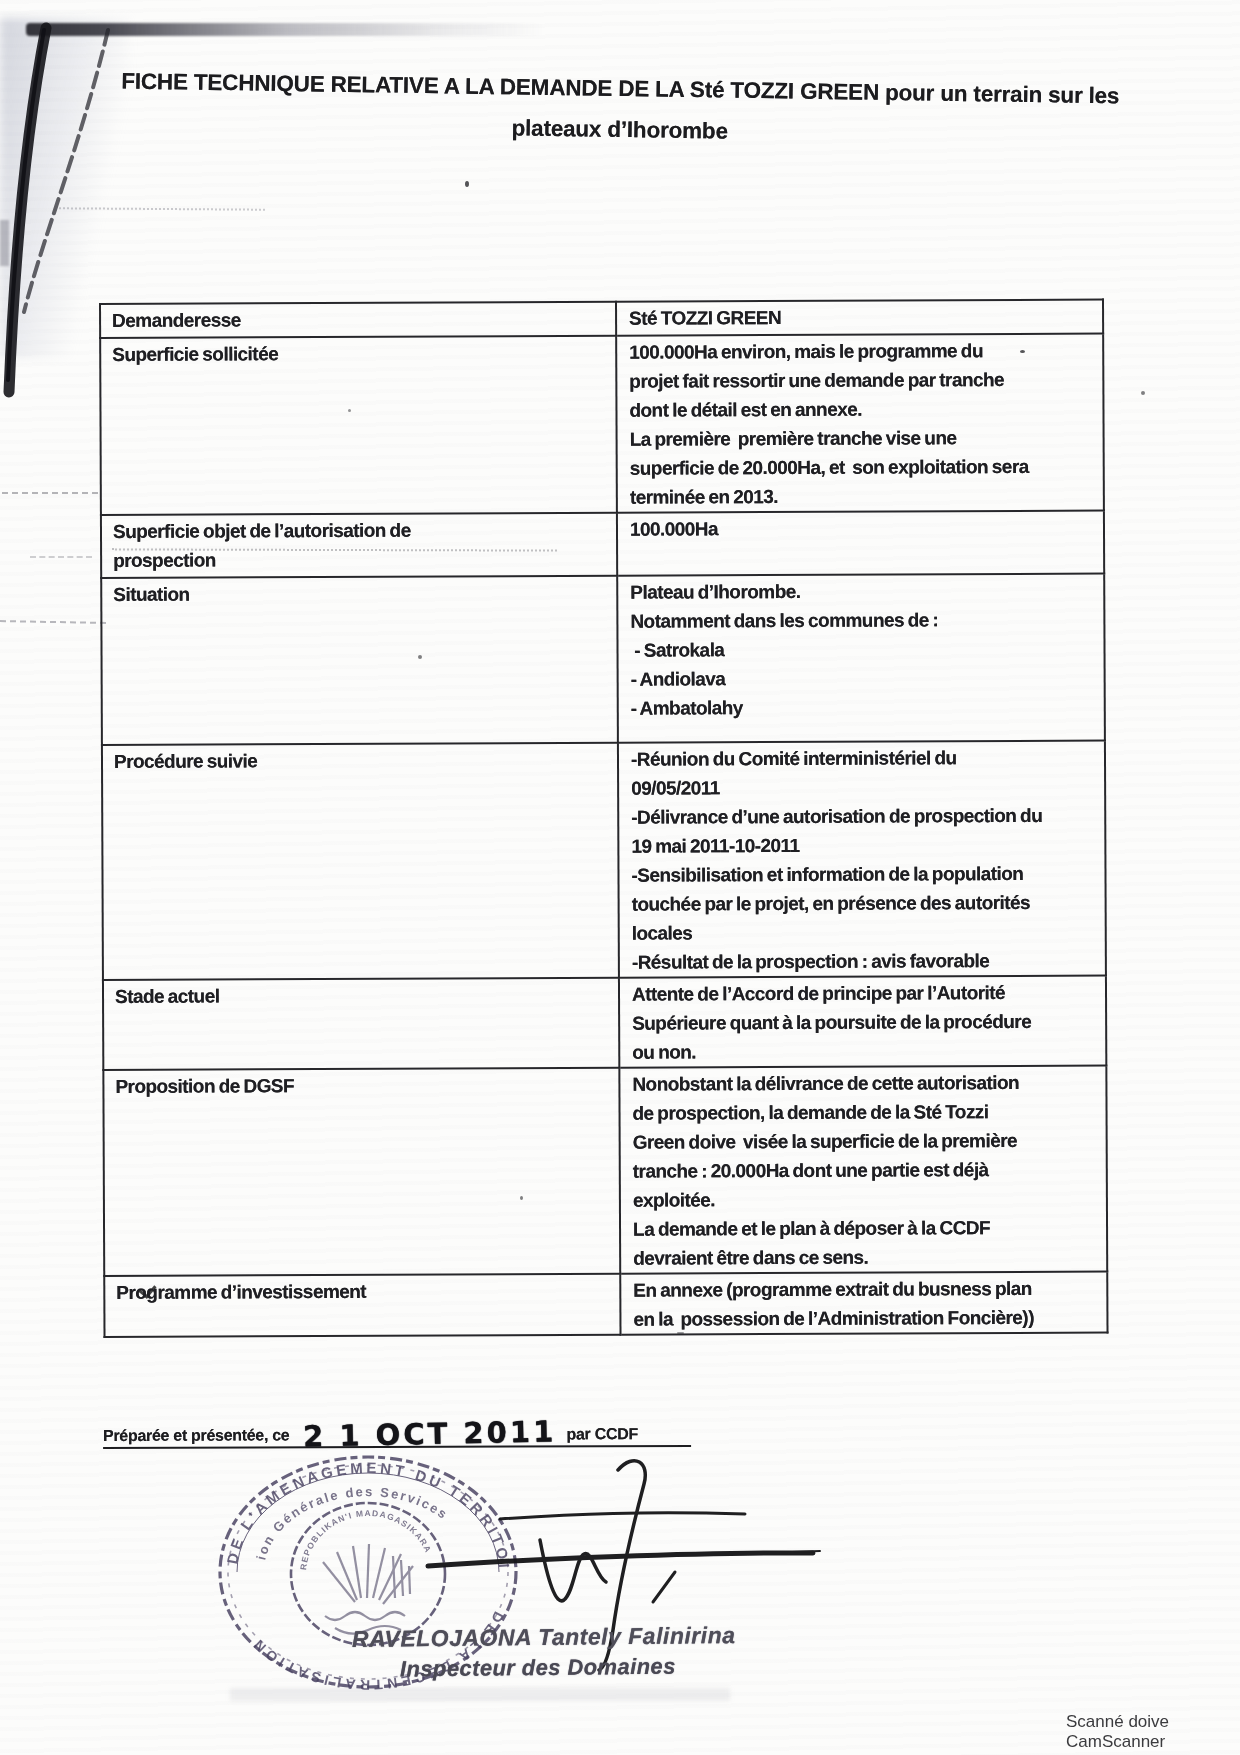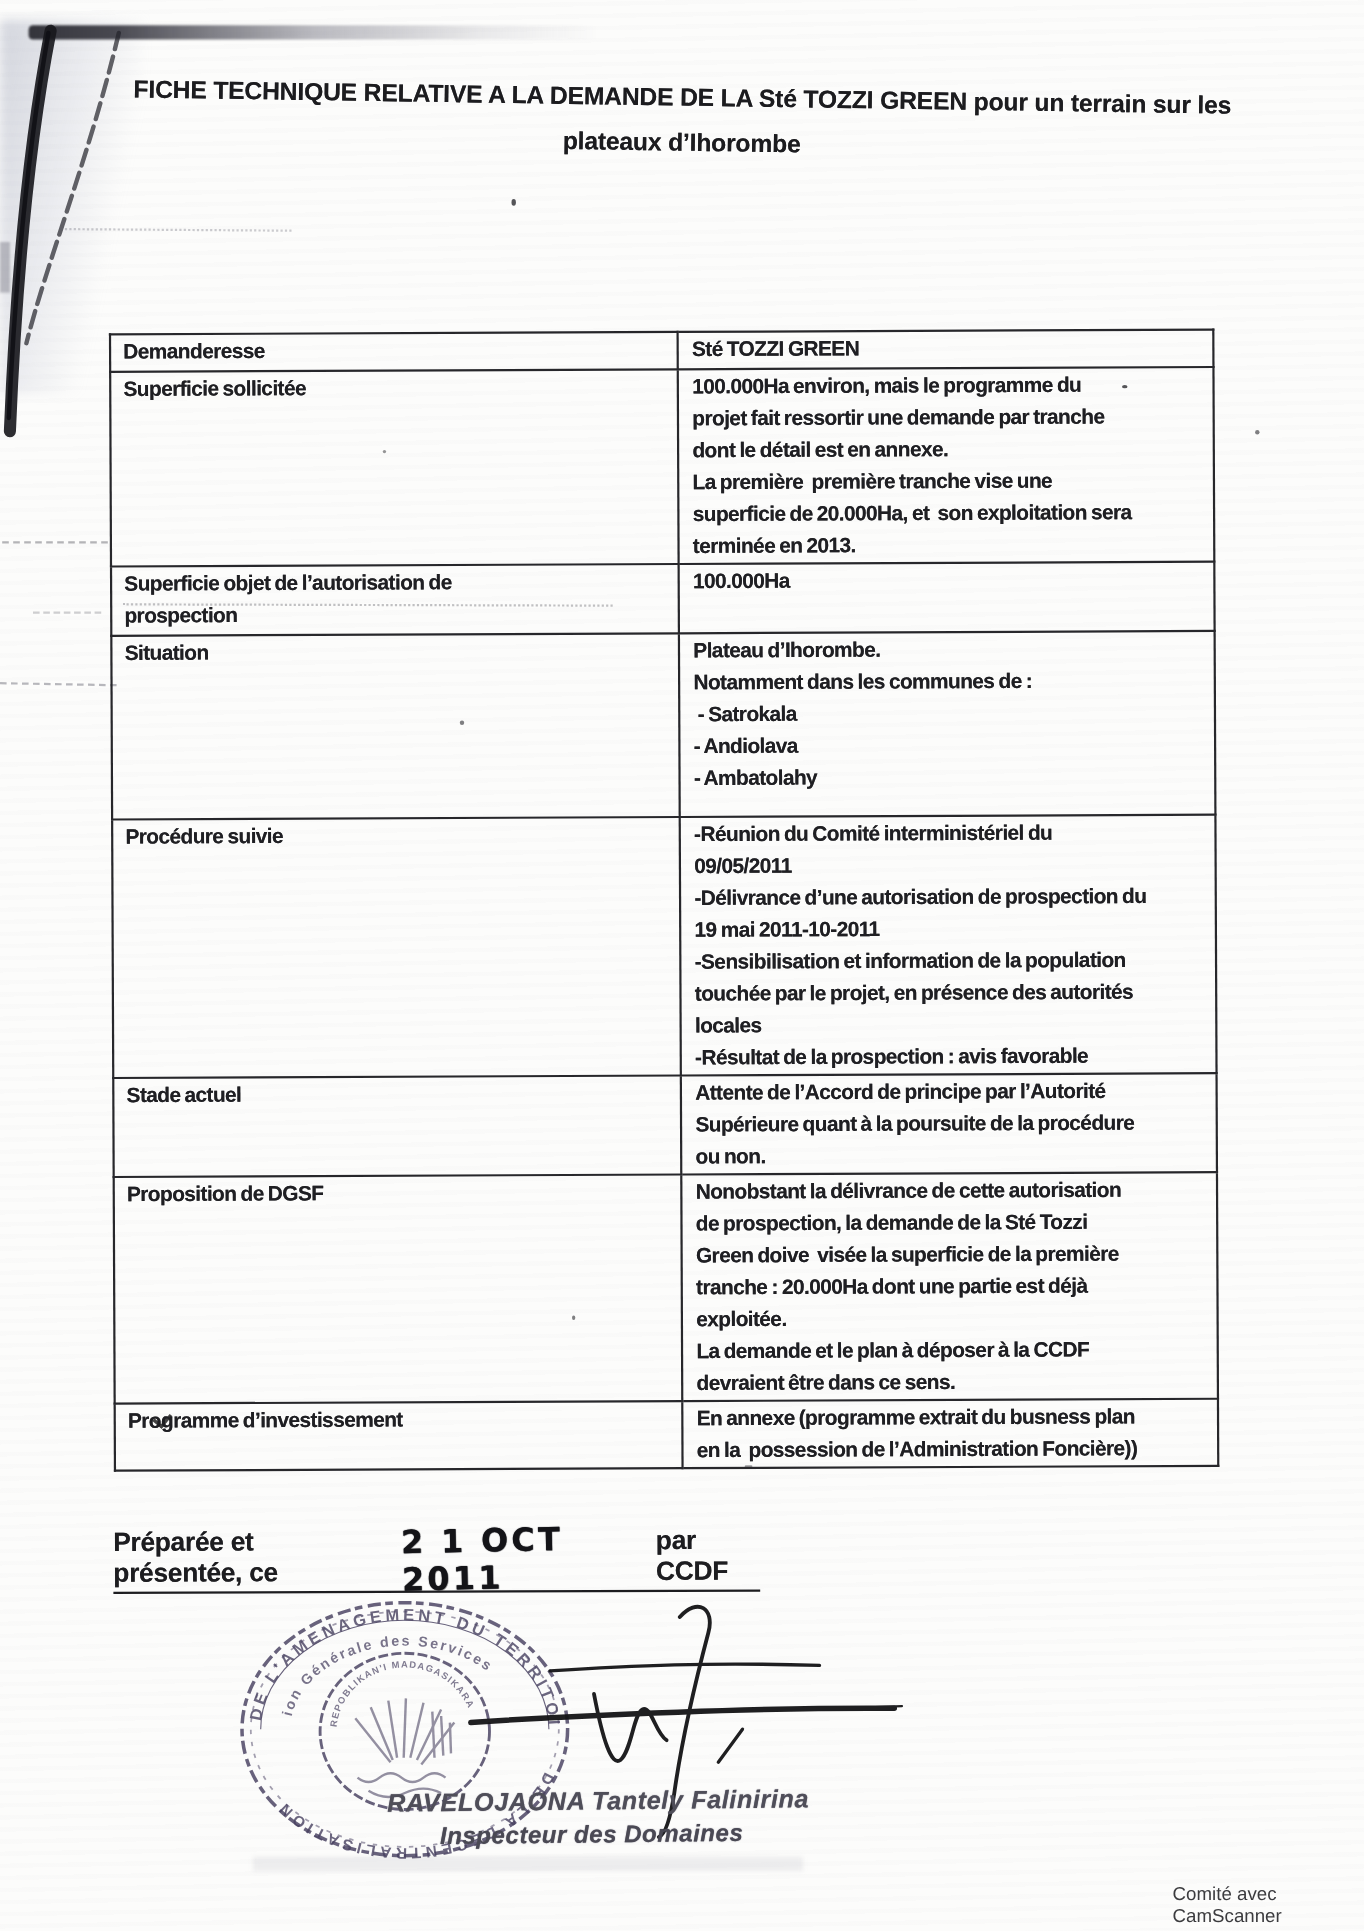--- a/index.html
+++ b/index.html
@@ -59,21 +59,21 @@
   .doc-table tr:nth-child(3) td{height:60px;}
   .doc-table tr:nth-child(4) td{height:164px;}
   .doc-table tr:nth-child(5) td{height:226px;}
   .doc-table tr:nth-child(6) td{height:84px;}
   .doc-table tr:nth-child(7) td{height:199px;}
   .doc-table tr:nth-child(8) td{height:56px;}
   
   .prepared-line{position:absolute;left:103px;top:1396px;width:588px;height:50px;
     border-bottom:2.5px solid #1d1d20;display:flex;align-items:flex-end;
     transform:rotate(-.2deg);color:#1d1d20;}
-  .prepared-prefix,.prepared-suffix{font-size:24px;font-weight:700;letter-spacing:-.3px;
+  .prepared-prefix,.prepared-suffix{font-size:16px;font-weight:700;letter-spacing:-.3px;
     padding-bottom:2px;text-shadow:0 0 .6px rgba(20,20,25,.7);}
   .date-stamp{font-family:"DejaVu Sans",sans-serif;font-weight:800;font-size:29px;
     letter-spacing:3px;color:#141418;margin:0 10px 0 14px;
     transform:translateY(5px) rotate(-1deg);
     text-shadow:0 0 1px rgba(20,20,25,.9), .5px .5px 0 rgba(20,20,25,.35);}
   
   .stamp-svg{position:absolute;left:205px;top:1440px;width:640px;height:300px;}
   .signatory-name{position:absolute;left:352px;top:1624px;
     font-size:23px;font-weight:700;font-style:italic;color:#4f4e59;
     letter-spacing:.5px;transform:rotate(-.6deg);
@@ -233,14 +233,14 @@
       <path d="M560,113 L615,111" stroke-width="2"></path>
       <path d="M413,30 c16,-18 32,-8 26,14 c-9,34 -24,96 -31,146 c-4,26 -9,38 -14,40" stroke-width="3.5"></path>
       <path d="M335,100 c8,42 16,66 24,60 c10,-8 12,-42 20,-46 c8,-4 12,22 22,28" stroke-width="3.5"></path>
       <path d="M448,162 l22,-30" stroke-width="3"></path>
     </g>
   </svg>
 
   <div class="signatory-name">RAVELOJAONA Tantely Falinirina</div>
   <div class="signatory-title">Inspecteur des Domaines</div>
 
-  <div class="camscanner">Comité avec CamScanner</div>
+  <div class="camscanner">Scanné doive CamScanner</div>
 </div>
 
 </body></html>

